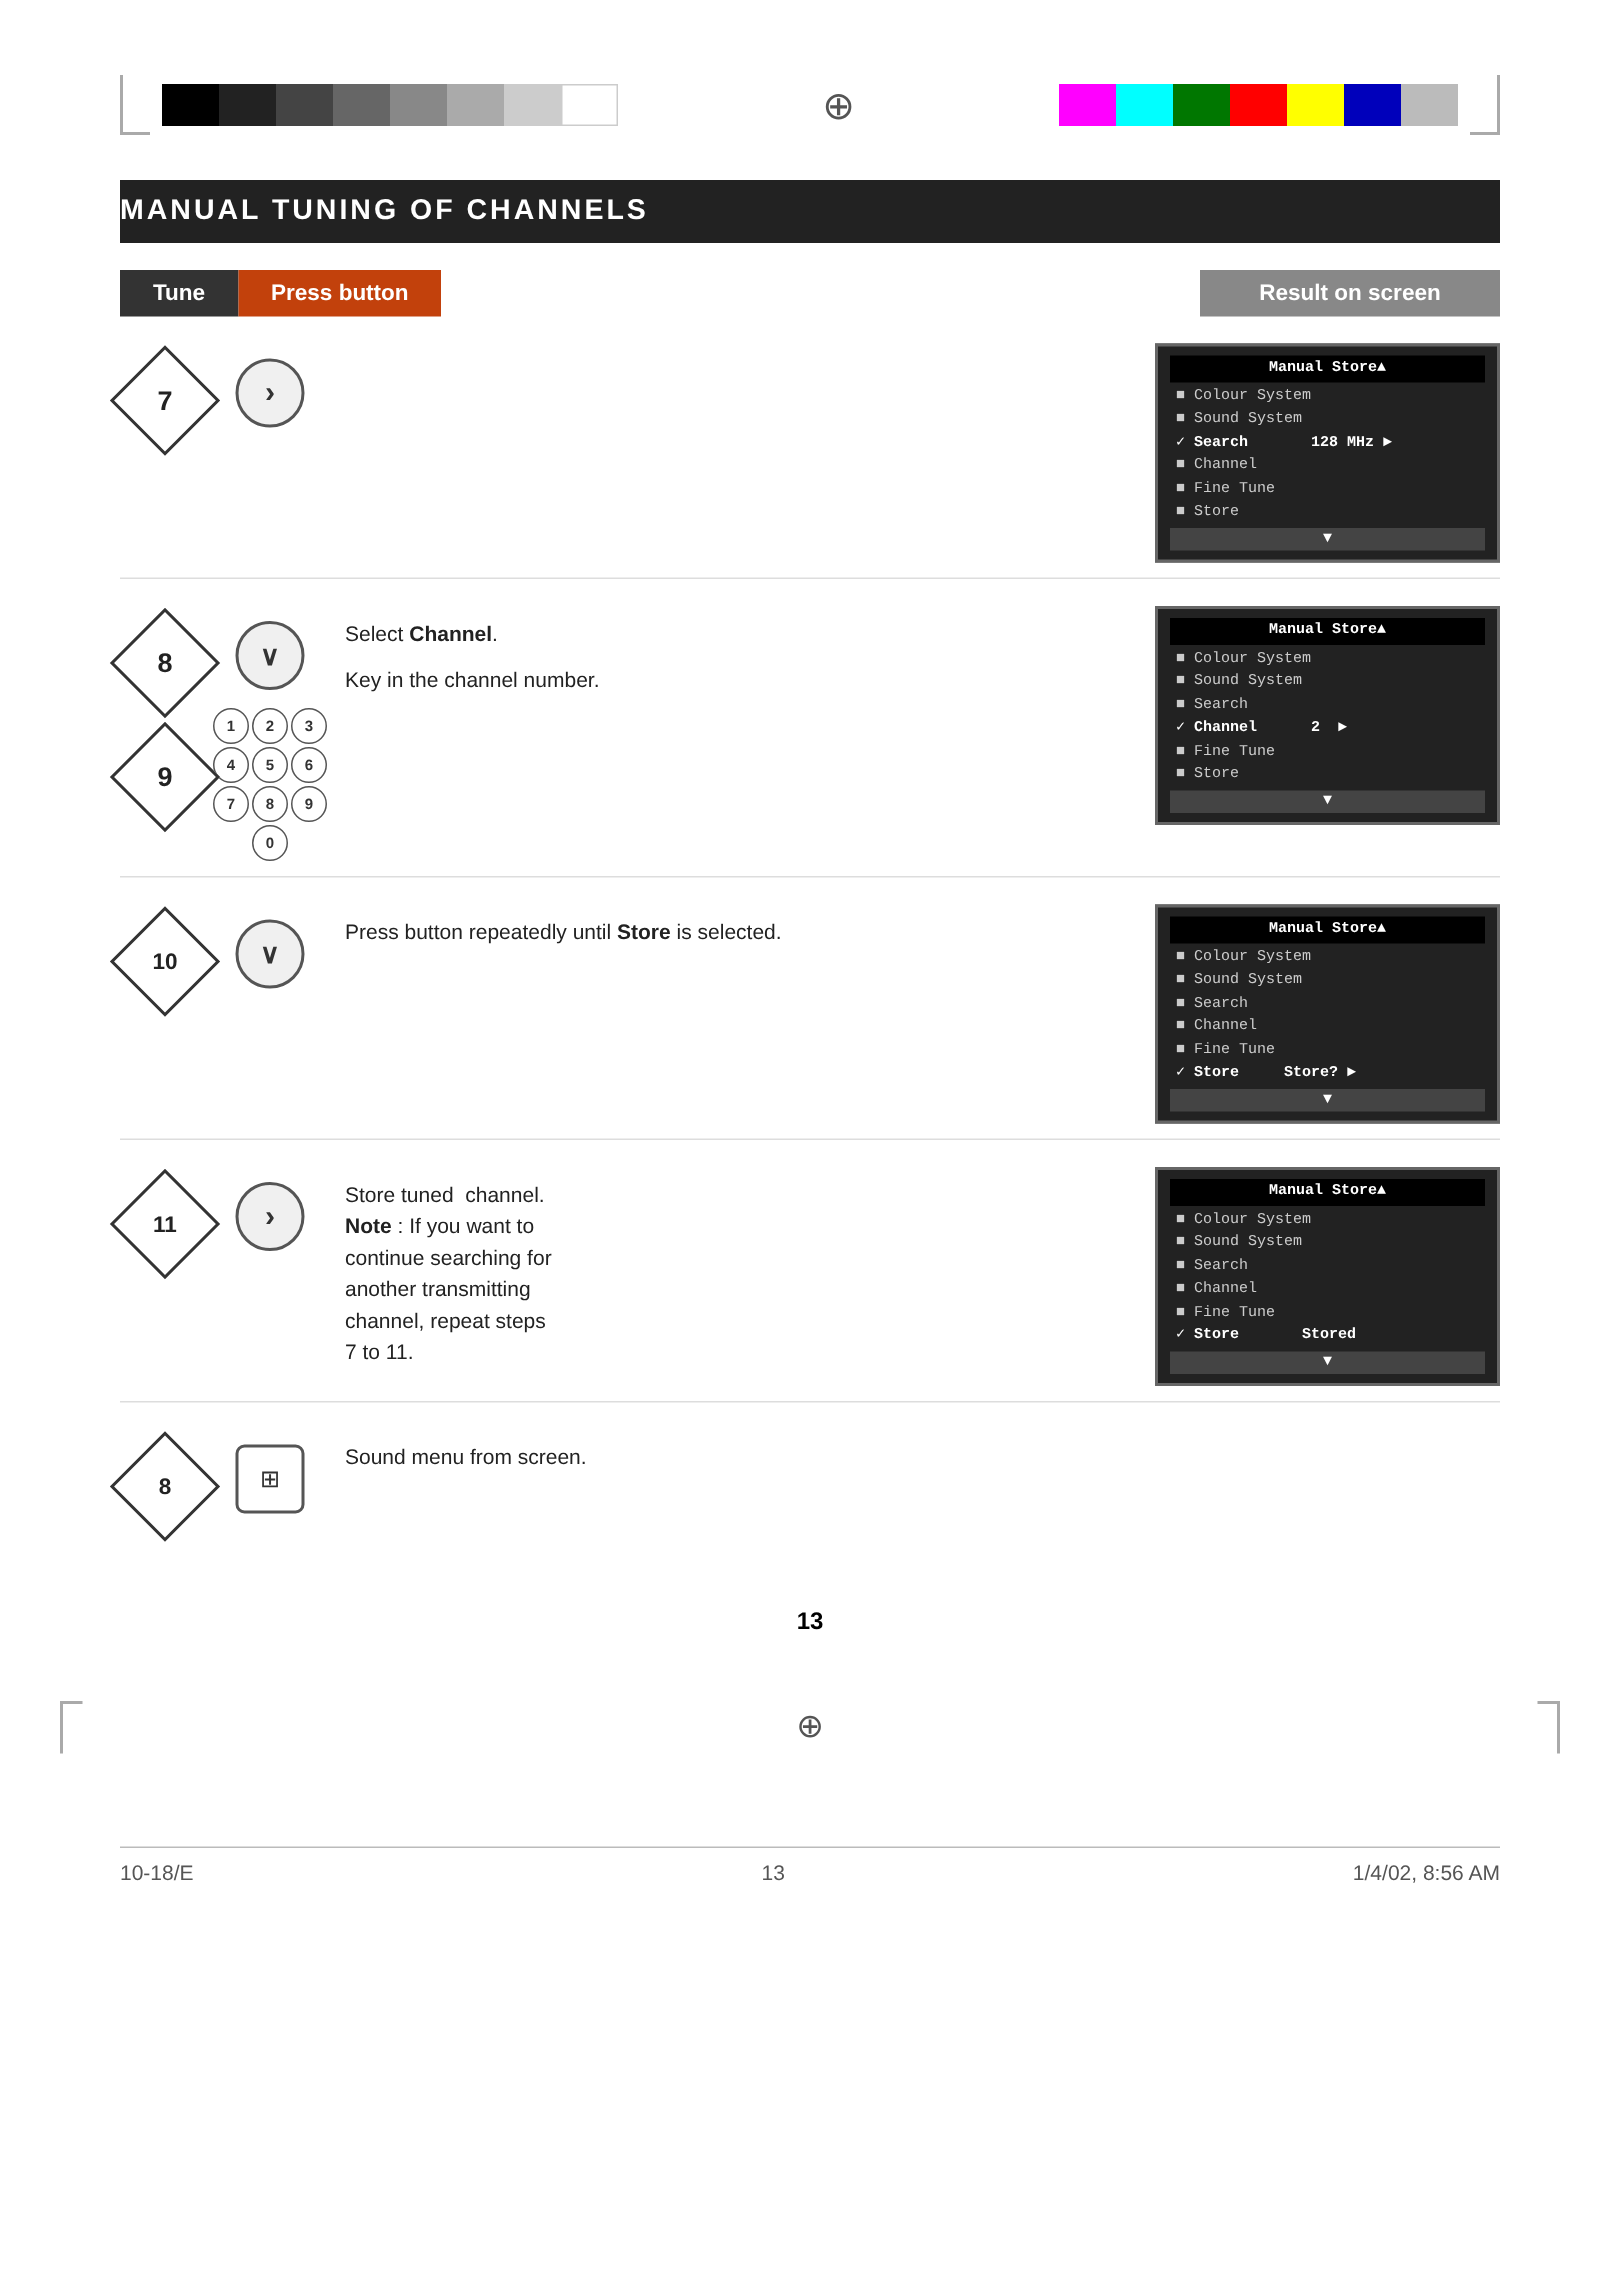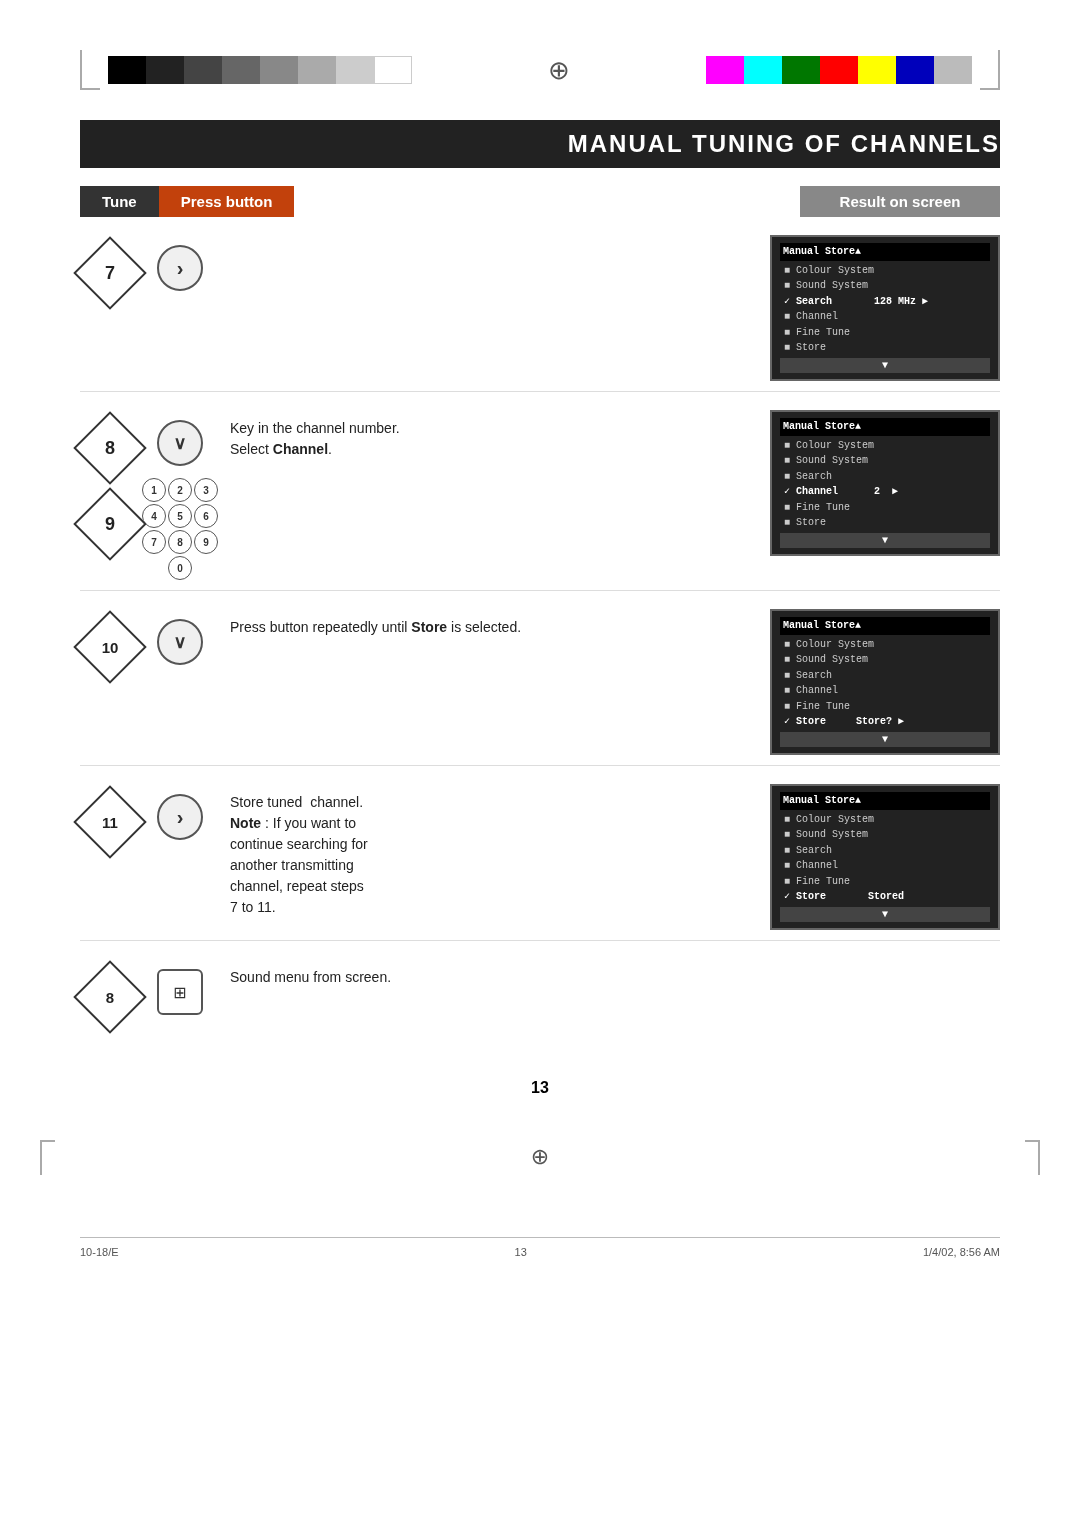--- a/index.html
+++ b/index.html
@@ -36,22 +36,22 @@
 
     .color-swatch {
       width: 38px;
       height: 28px;
     }
 
     
     .page-title-bar {
       background: #222;
       color: #fff;
-      text-align: right;
-      font-size: 24px;
+      text-align: left;
+      font-size: 19px;
       font-weight: bold;
       padding: 10px 0;
       margin: 30px 80px 0 80px;
       letter-spacing: 2px;
       text-transform: uppercase;
     }
 
     
     .header-row {
       display: flex;
@@ -204,21 +204,21 @@
       line-height: 1.55;
       min-height: 90px;
     }
     .tv-screen .menu-title {
       background: #000;
       color: #fff;
       font-weight: bold;
       padding: 1px 3px;
       margin-bottom: 2px;
       display: flex;
-      justify-content: flex-start;
+      justify-content: center;
       font-size: 10px;
     }
     .tv-screen .menu-item {
       padding-left: 4px;
       color: #ccc;
       font-size: 10px;
     }
     .tv-screen .menu-item.selected {
       color: #fff;
       font-weight: bold;
@@ -244,21 +244,21 @@
       font-size: 16px;
       font-weight: bold;
       margin-top: 40px;
     }
 
     
     .footer {
       display: flex;
       justify-content: space-between;
       margin: 60px 80px 20px 80px;
-      font-size: 11px;
+      font-size: 14px;
       color: #555;
       border-top: 1px solid #bbb;
       padding-top: 8px;
     }
 
     .top-bar-area {
       display: flex;
       align-items: center;
       margin: 0 80px;
       justify-content: space-between;
@@ -361,22 +361,22 @@
       <div class="numpad-key">6</div>
       <div class="numpad-key">7</div>
       <div class="numpad-key">8</div>
       <div class="numpad-key">9</div>
       <div style="grid-column:1;"></div>
       <div class="numpad-key numpad-zero">0</div>
       <div style="grid-column:3;"></div>
     </div>
   </div>
   <div class="text-col">
+    <div style="margin-bottom:10px;">Select <b>Channel</b>.</div>
     <div>Key in the channel number.</div>
-    <div style="margin-bottom:10px;">Select <b>Channel</b>.</div>
   </div>
   <div class="screen-col">
     <div class="tv-screen">
       <div class="menu-title">
         <span>Manual Store</span>
           <span>▲</span>
       </div>
       <div class="menu-item">■ Colour System</div>
       <div class="menu-item">■ Sound System</div>
       <div class="menu-item">■ Search</div>

